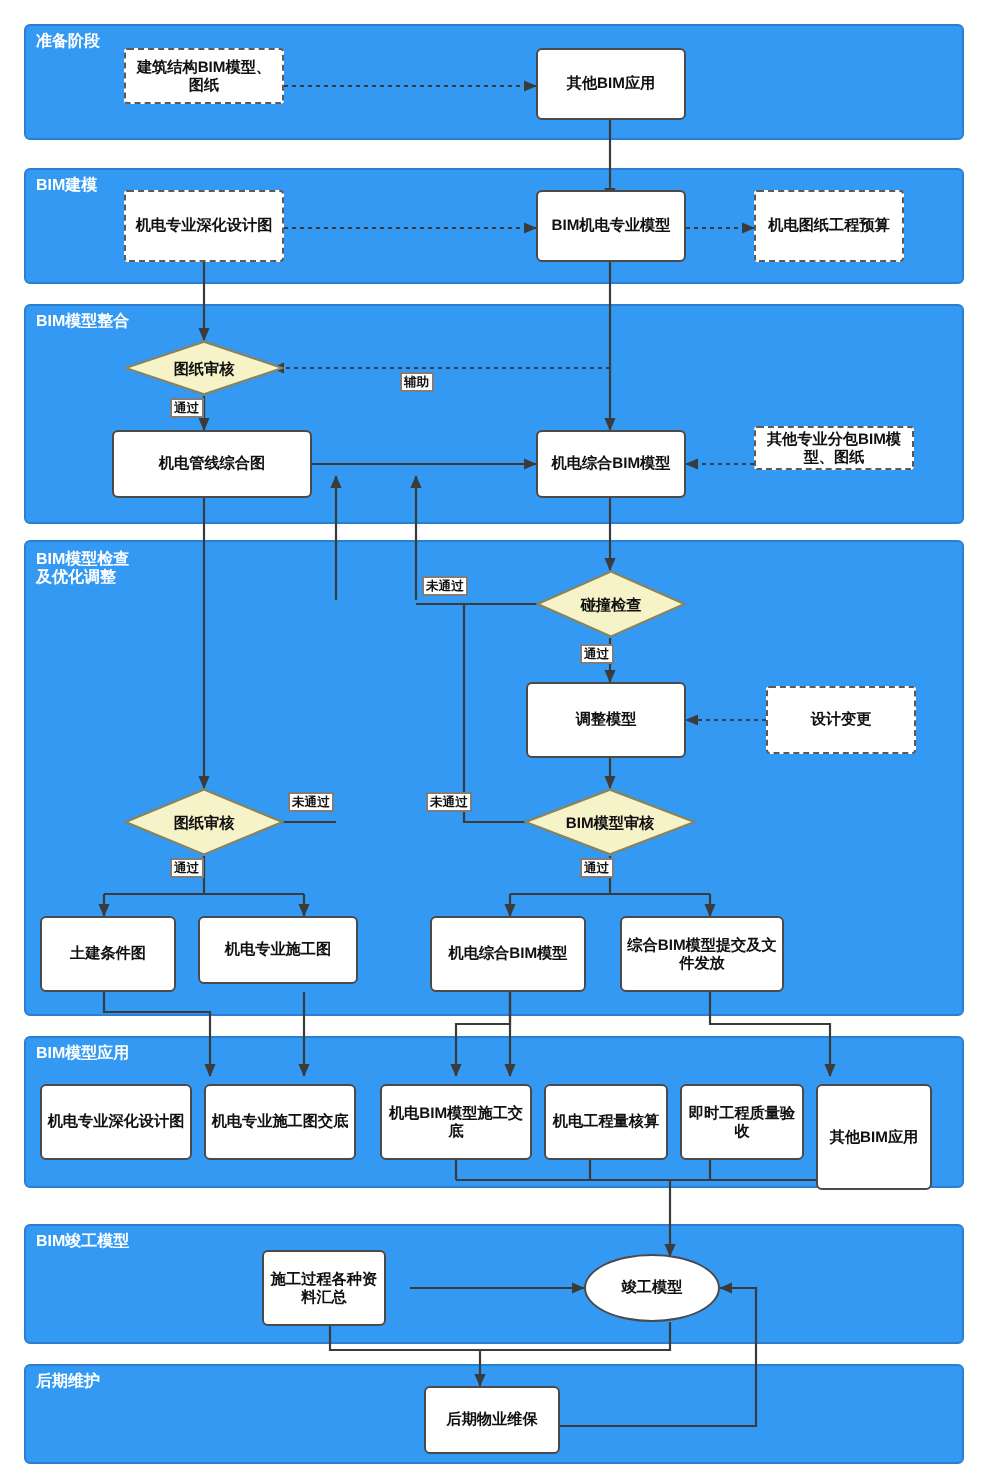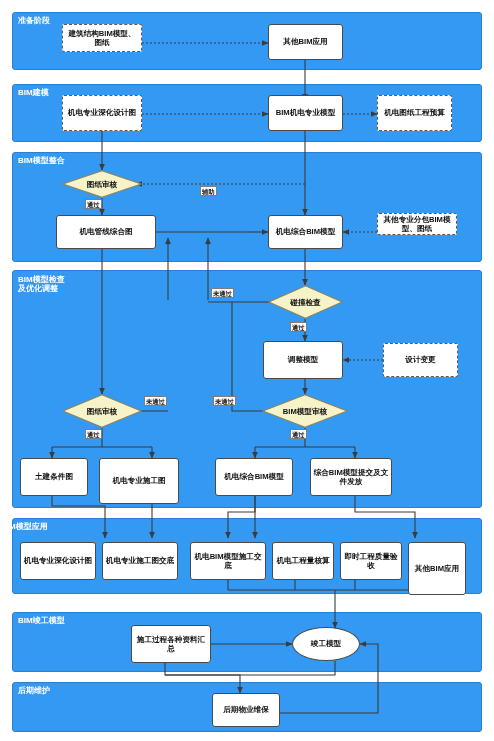--- a/index.html
+++ b/index.html
@@ -32,21 +32,21 @@
   <div class="band-title" style="left:18px;top:88px;">BIM建模</div>
 
   <div class="band" style="left:12px;top:152px;width:470px;height:110px;"></div>
   <div class="band-title" style="left:18px;top:156px;">BIM模型整合</div>
 
   <div class="band" style="left:12px;top:270px;width:470px;height:238px;"></div>
   <div class="band-title" style="left:18px;top:275px;">BIM模型检查
 及优化调整</div>
 
   <div class="band" style="left:12px;top:518px;width:470px;height:76px;"></div>
-  <div class="band-title" style="left:1px;top:522px;">BIM模型应用</div>
+  <div class="band-title" style="left:18px;top:522px;">BIM模型应用</div>
 
   <div class="band" style="left:12px;top:612px;width:470px;height:60px;"></div>
   <div class="band-title" style="left:18px;top:616px;">BIM竣工模型</div>
 
   <div class="band" style="left:12px;top:682px;width:470px;height:50px;"></div>
   <div class="band-title" style="left:18px;top:686px;">后期维护</div>
 
   <svg class="links" viewBox="0 0 494 741">
     <defs>
       <marker id="ah" markerWidth="7" markerHeight="7" refX="5.6" refY="2.6" orient="auto">
@@ -170,32 +170,32 @@
   </div>
 
   <div class="diamond" style="left:262px;top:394px;width:86px;height:34px;">
     <svg class="dshape" viewBox="0 0 86 34" preserveAspectRatio="none">
       <polygon points="43,0.8 85.2,17 43,33.2 0.8,17" fill="#f7f3c8" stroke="#8a8259" stroke-width="1.1"></polygon>
     </svg>
     <div class="dlabel">BIM模型审核</div>
   </div>
 
   <div class="node" style="left:20px;top:458px;width:68px;height:38px;">土建条件图</div>
-  <div class="node" style="left:99px;top:458px;width:80px;height:46px;">机电专业施工图</div>
+  <div class="node" style="left:99px;top:458px;width:80px;height:34px;">机电专业施工图</div>
   <div class="node" style="left:215px;top:458px;width:78px;height:38px;">机电综合BIM模型</div>
   <div class="node" style="left:310px;top:458px;width:82px;height:38px;">综合BIM模型提交及文件发放</div>
 
   <div class="node" style="left:20px;top:542px;width:76px;height:38px;">机电专业深化设计图</div>
   <div class="node" style="left:102px;top:542px;width:76px;height:38px;">机电专业施工图交底</div>
   <div class="node" style="left:190px;top:542px;width:76px;height:38px;">机电BIM模型施工交底</div>
   <div class="node" style="left:272px;top:542px;width:62px;height:38px;">机电工程量核算</div>
   <div class="node" style="left:340px;top:542px;width:62px;height:38px;">即时工程质量验收</div>
   <div class="node" style="left:408px;top:542px;width:58px;height:53px;">其他BIM应用</div>
 
-  <div class="node" style="left:131px;top:625px;width:80px;height:38px;">施工过程各种资料汇总</div>
+  <div class="node" style="left:131px;top:625px;width:62px;height:38px;">施工过程各种资料汇总</div>
   <div class="node ellipse" style="left:292px;top:627px;width:68px;height:34px;">竣工模型</div>
 
   <div class="node" style="left:212px;top:693px;width:68px;height:34px;">后期物业维保</div>
 
   <div class="edgelabel" style="left:200px;top:186px;">辅助</div>
   <div class="edgelabel" style="left:85px;top:199px;">通过</div>
   <div class="edgelabel" style="left:211px;top:288px;">未通过</div>
   <div class="edgelabel" style="left:290px;top:322px;">通过</div>
   <div class="edgelabel" style="left:144px;top:396px;">未通过</div>
   <div class="edgelabel" style="left:213px;top:396px;">未通过</div>

